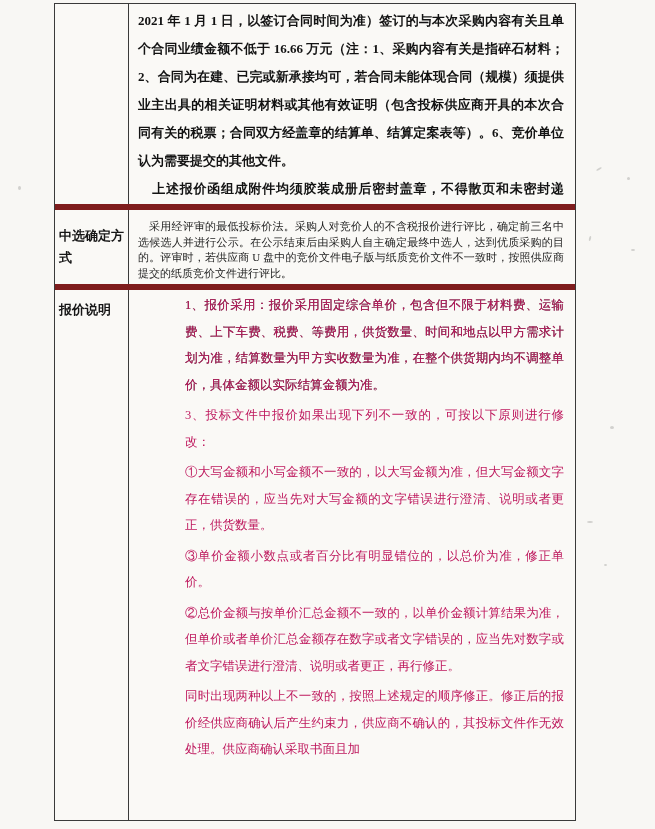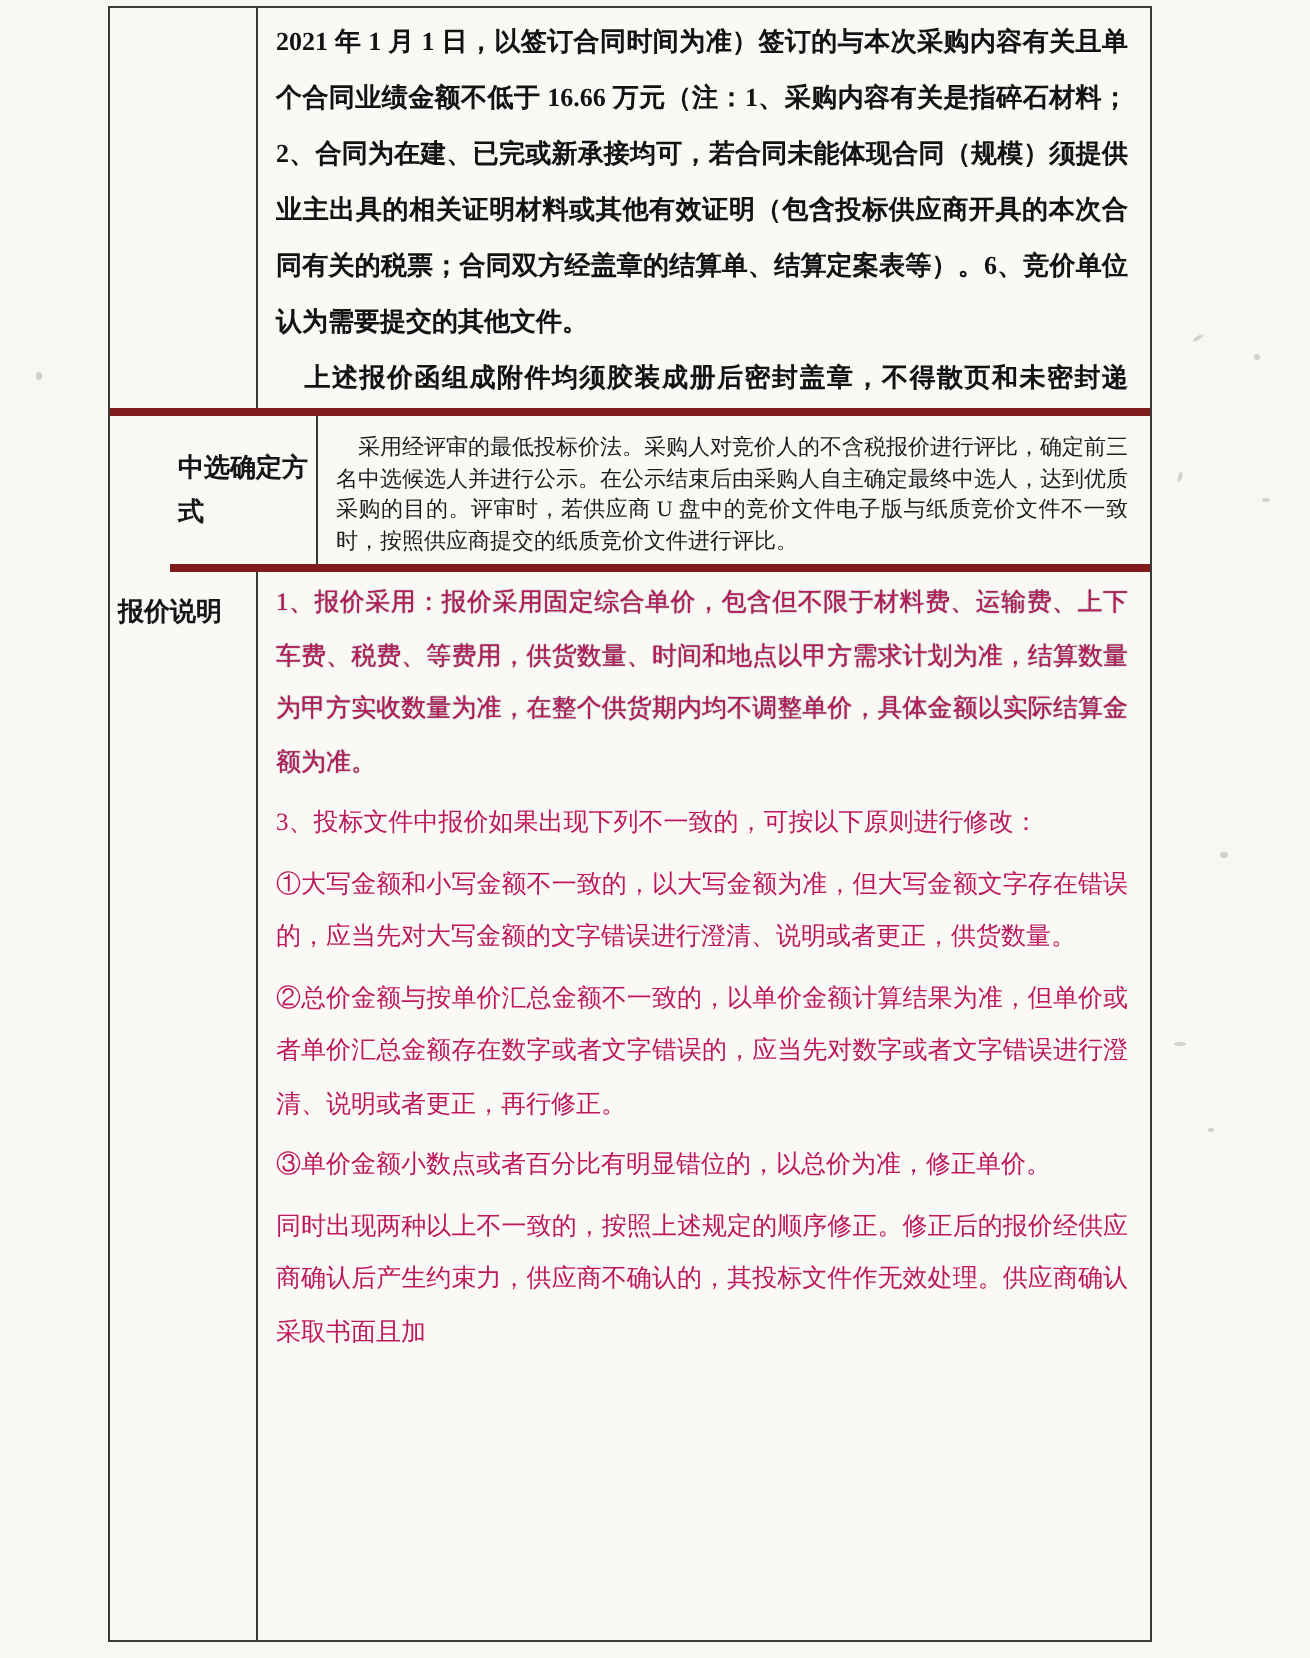--- a/index.html
+++ b/index.html
@@ -26,26 +26,26 @@
     width: 520px;
     height: 816px;
     border: 1px solid #3a3a3a;
     background: #faf9f6;
     display: flex;
     flex-direction: column;
     box-sizing: content-box;
   }
   .t-row {
     display: flex;
-    border-bottom: 4px solid #7f1d1d;
+    border-bottom: 6px solid #7f1d1d;
     overflow: hidden;
   }
-  .t-row:last-child { border-bottom: none; }
+  .t-row:last-child { border-bottom: none; gap: 47px; }
   .row-1 { height: 200px; }
-  .row-2 { height: 74px; margin-left: 30px; }
+  .row-2 { height: 74px; }
   .row-3 { flex: 1; }
   .label-cell {
     width: 74px;
     min-width: 74px;
     border-right: 1px solid #3a3a3a;
     box-sizing: border-box;
     padding: 0 4px;
     font-weight: bold;
     font-size: 13px;
     line-height: 22px;
@@ -136,22 +136,22 @@
     </div>
 
     <div class="t-row row-3">
       <div class="label-cell label-top">
         <span>报价说明</span>
       </div>
       <div class="content-cell cell-quote">
         <p class="heavy">1、报价采用：报价采用固定综合单价，包含但不限于材料费、运输费、上下车费、税费、等费用，供货数量、时间和地点以甲方需求计划为准，结算数量为甲方实收数量为准，在整个供货期内均不调整单价，具体金额以实际结算金额为准。</p>
         <p>3、投标文件中报价如果出现下列不一致的，可按以下原则进行修改：</p>
         <p>①大写金额和小写金额不一致的，以大写金额为准，但大写金额文字存在错误的，应当先对大写金额的文字错误进行澄清、说明或者更正，供货数量。</p>
+        <p>③单价金额小数点或者百分比有明显错位的，以总价为准，修正单价。</p>
         <p>②总价金额与按单价汇总金额不一致的，以单价金额计算结果为准，但单价或者单价汇总金额存在数字或者文字错误的，应当先对数字或者文字错误进行澄清、说明或者更正，再行修正。</p>
-        <p>③单价金额小数点或者百分比有明显错位的，以总价为准，修正单价。</p>
         <p>同时出现两种以上不一致的，按照上述规定的顺序修正。修正后的报价经供应商确认后产生约束力，供应商不确认的，其投标文件作无效处理。供应商确认采取书面且加</p>
       </div>
     </div>
 
   </div>
 
   <div class="speck sp1"></div>
   <div class="speck sp2"></div>
   <div class="speck sp3"></div>
   <div class="speck sp4"></div>

